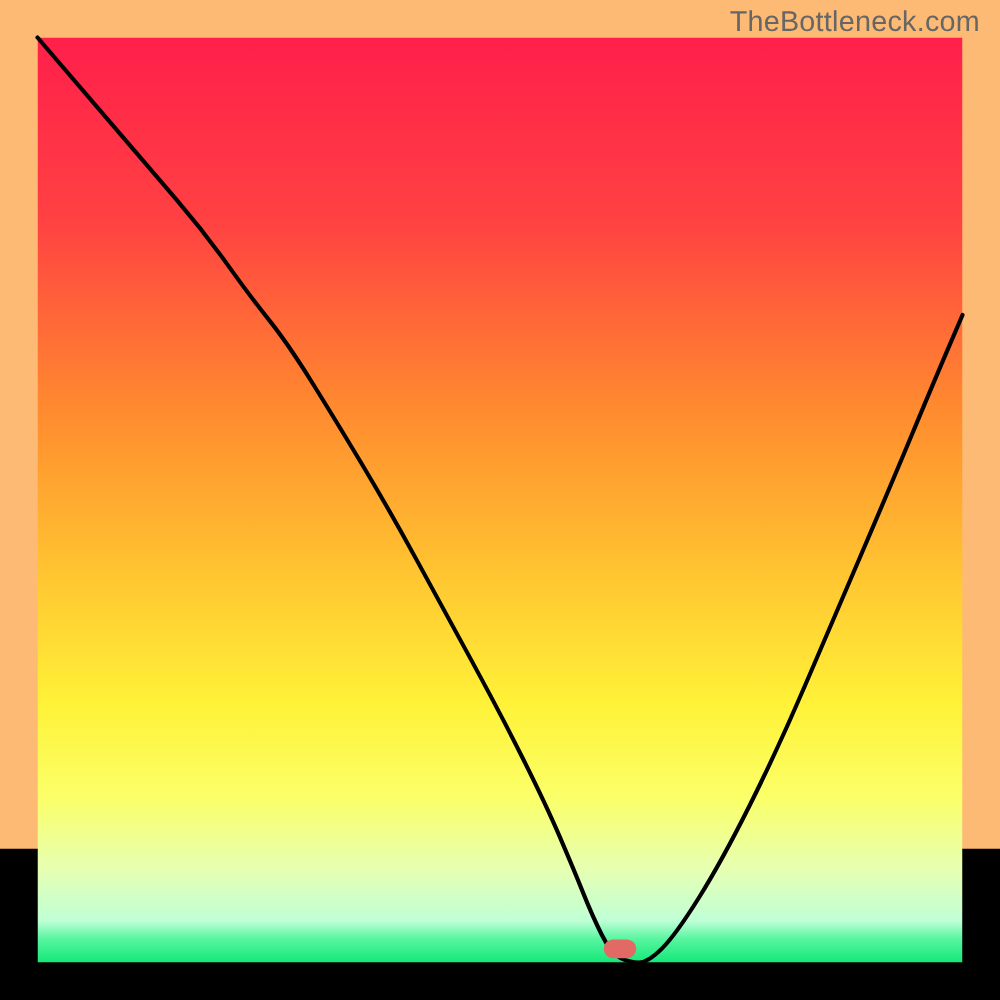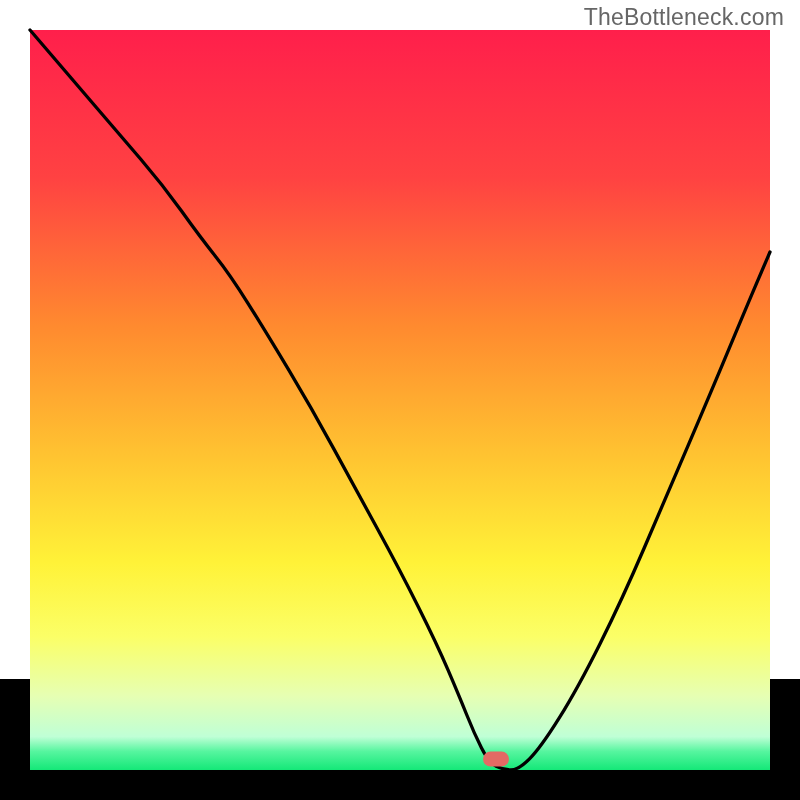--- a/index.html
+++ b/index.html
@@ -8,21 +8,21 @@
     width: 800px;
     height: 800px;
     background: #000;
     overflow: hidden;
     font-family: Arial, Helvetica, sans-serif;
   }
   .frame {
     position: relative;
     width: 800px;
     height: 679px;
-    background: #ffffff;
+    background: #fdba74;
   }
   .watermark {
     position: absolute;
     top: 4px;
     right: 16px;
     font-size: 23px;
     font-weight: 500;
     color: #666;
     letter-spacing: 0.2px;
     z-index: 10;

